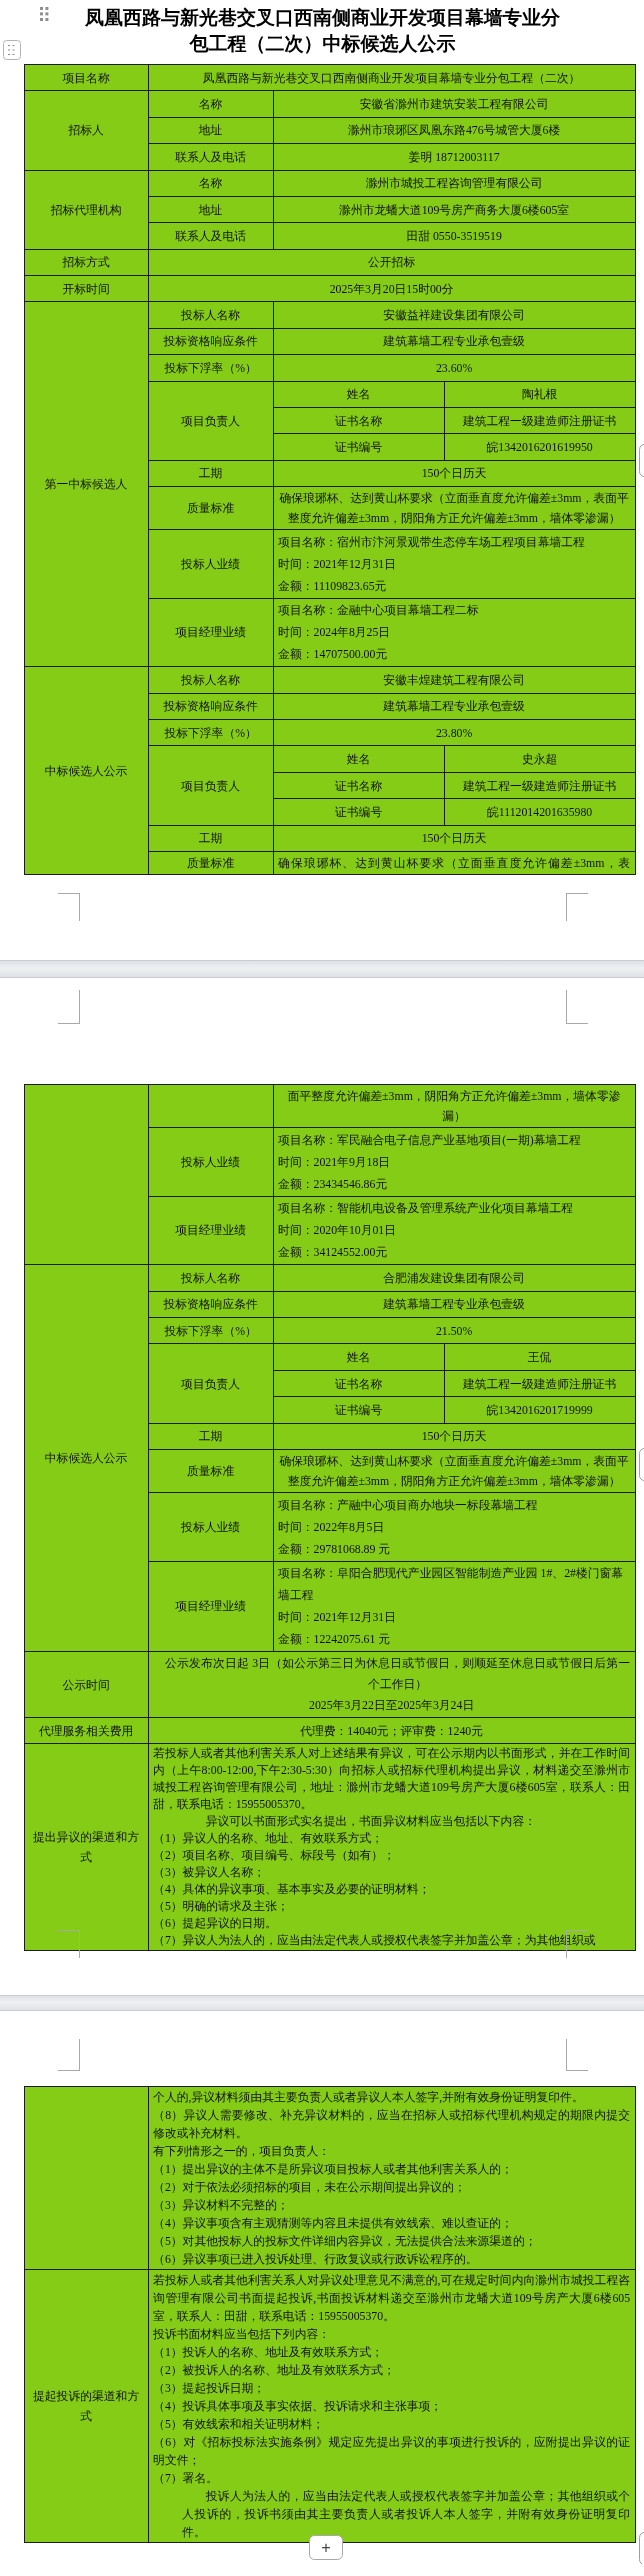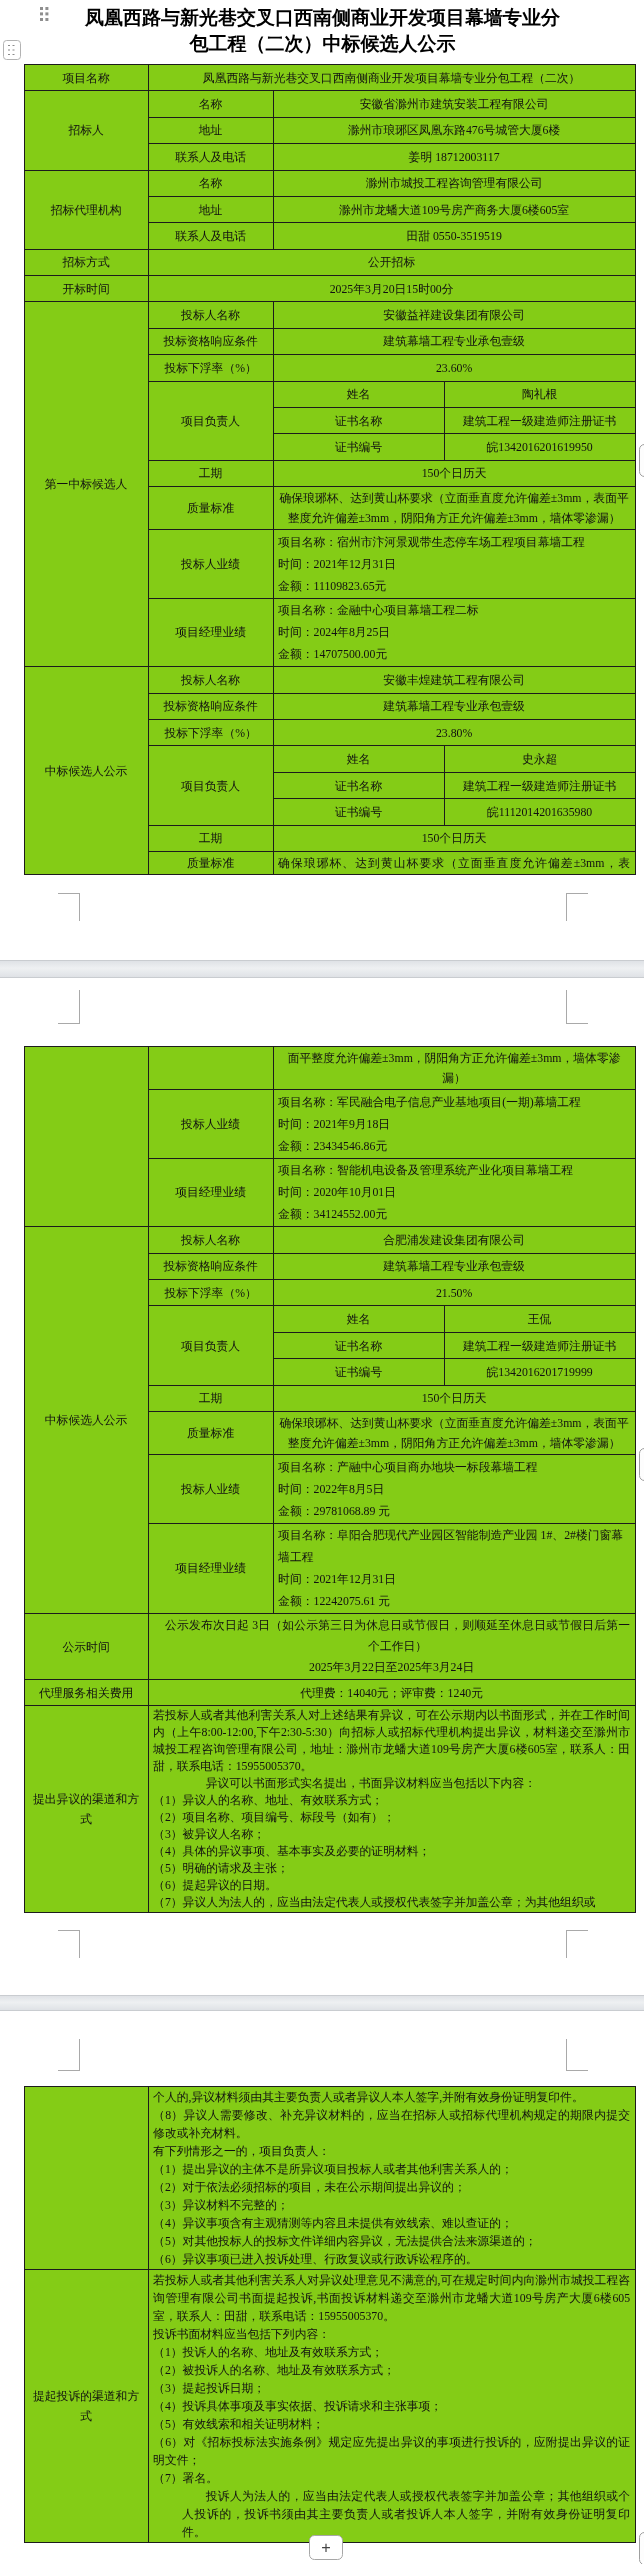--- a/index.html
+++ b/index.html
@@ -197,21 +197,21 @@
     </table>
 
   <div class="cm bl" style="left:58px;top:893px"></div>
   <div class="cm br" style="left:566px;top:893px"></div>
 
   <div class="band" id="band1"></div>
 
   <div class="cm tl" style="left:58px;top:990px;height:33px"></div>
   <div class="cm tr" style="left:566px;top:990px;height:33px"></div>
 
-  <table class="doc" style="top:1046px">
+  <table class="doc" style="top:1084px">
     <colgroup>
         <col style="width:124px">
         <col style="width:125px">
         <col style="width:171px">
         <col style="width:191px">
       </colgroup>
 
     <tbody>
         <tr>
       <td rowspan="3"></td>

